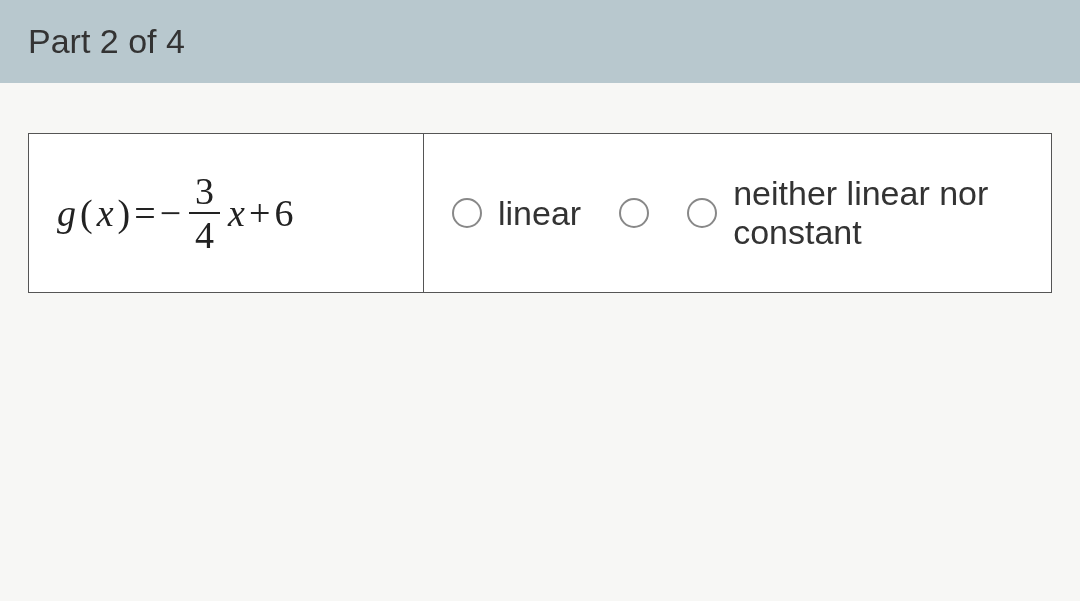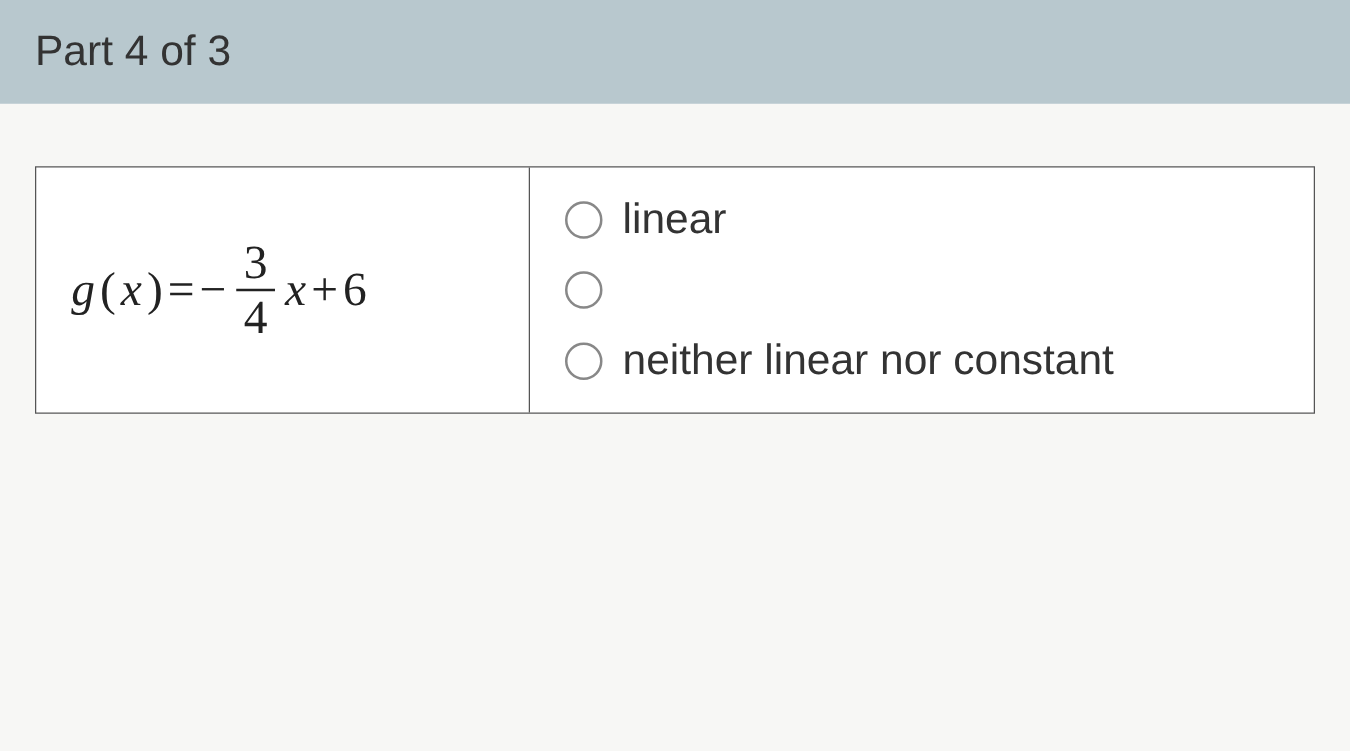--- a/index.html
+++ b/index.html
@@ -29,22 +29,22 @@
       width: 395px;
       border-right: 1px solid #555;
       display: flex;
       align-items: center;
       padding: 38px 28px;
     }
     .options-cell {
       flex: 1;
       padding: 22px 28px;
       display: flex;
-      flex-direction: column;
-      gap: 22px;
+      flex-direction: row;
+      gap: 38px;
     }
     .equation {
       font-family: 'Cambria Math', 'Times New Roman', serif;
       font-size: 38px;
       font-style: italic;
       color: #222;
       display: flex;
       align-items: center;
       gap: 4px;
     }
@@ -86,21 +86,21 @@
       color: #333;
       font-weight: 400;
     }
     .op { font-style: normal; }
     .num-lit { font-style: normal; }
   </style>
 </head>
 <body>
 
 <div class="header-bar">
-  <span>Part 4 of 3</span>
+  <span>Part 2 of 4</span>
 </div>
 
 <div class="content-area">
   <div class="question-table">
 
     <div class="equation-cell">
       <div class="equation">
         <span>g</span>
         <span class="lparen op">(</span>
         <span>x</span>

